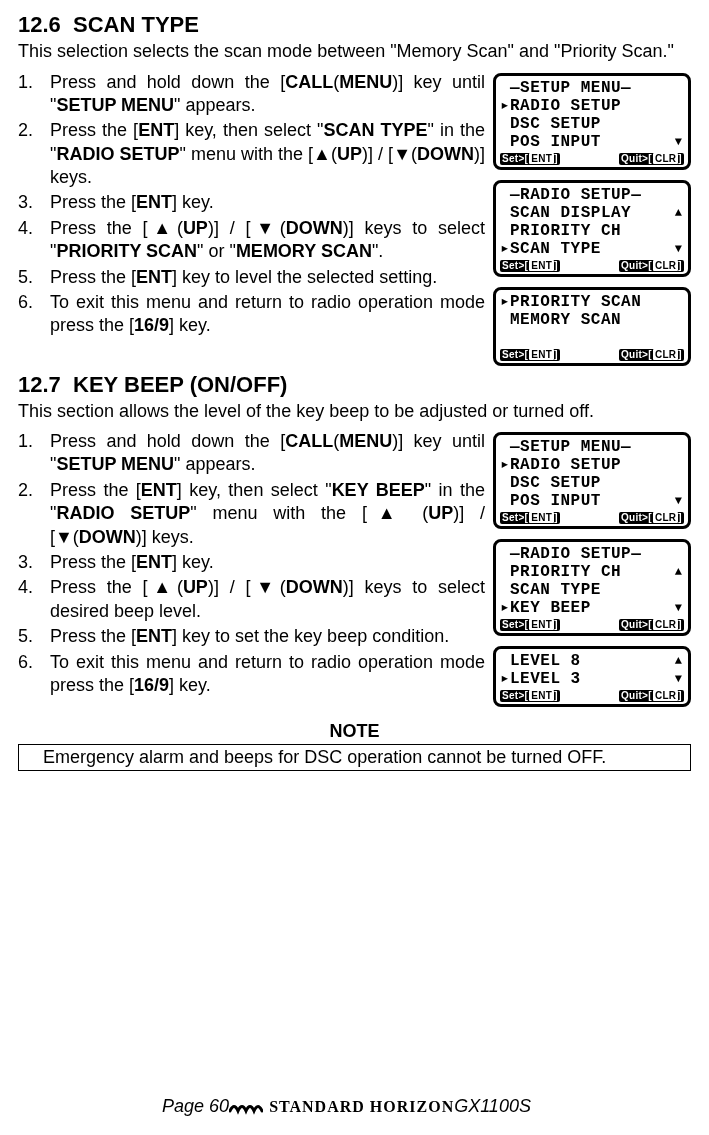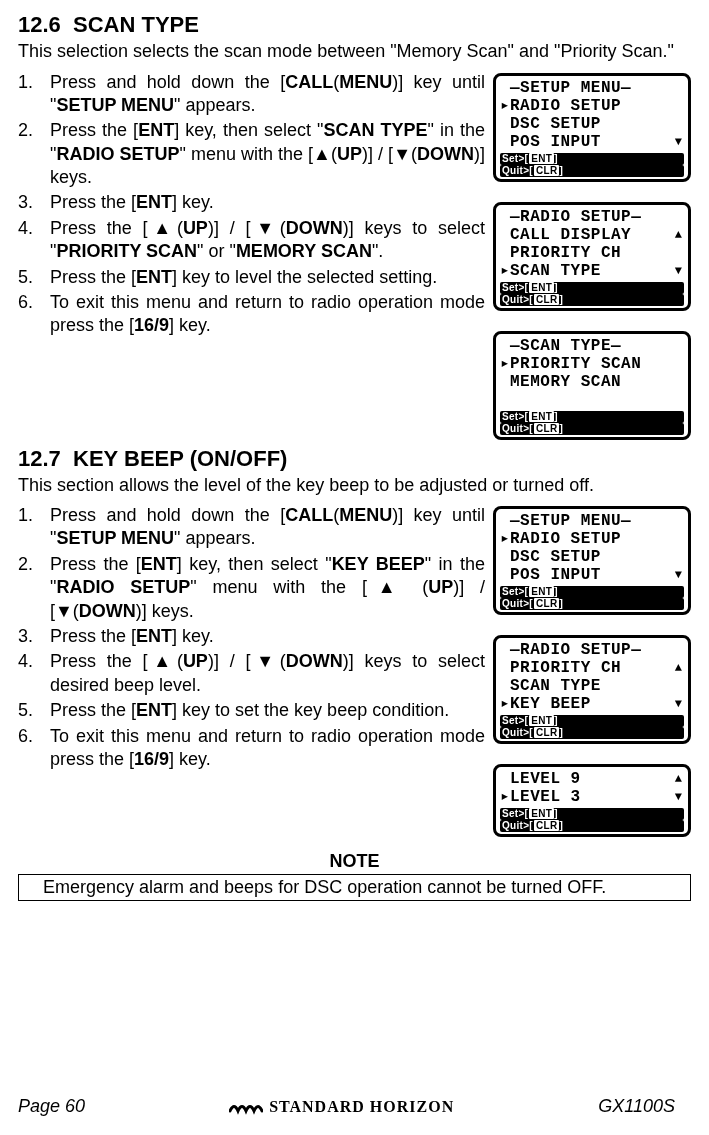--- a/index.html
+++ b/index.html
@@ -26,21 +26,21 @@
     display: flex;
     gap: 8px;
   }
   .instruction-col {
     flex: 1;
   }
   .screens-col {
     width: 198px;
     display: flex;
     flex-direction: column;
-    gap: 20px;
+    gap: 10px;
     padding-top: 2px;
   }
   ol.steps {
     list-style: none;
     counter-reset: step;
     font-size: 18px;
     line-height: 1.3;
   }
   ol.steps > li {
     counter-increment: step;
@@ -86,21 +86,20 @@
   }
   .screen .side-arrow {
     position: absolute;
     right: 2px;
     font-size: 12px;
   }
   .screen .footer {
     display: flex;
     justify-content: space-between;
     margin-top: 2px;
-    flex-direction: column;
   }
   .pill {
     background: #000;
     color: #fff;
     font-size: 10px;
     padding: 1px 2px;
     border-radius: 2px;
     font-weight: bold;
     letter-spacing: 0.3px;
     font-family: Arial, sans-serif;
@@ -127,21 +126,21 @@
   }
 
   
   .page-footer {
     position: absolute;
     bottom: 18px;
     left: 18px;
     right: 34px;
     display: flex;
     align-items: center;
-    justify-content: space-between;
+    justify-content: center;
     font-size: 18px;
     margin-top: 24px;
   }
   .page-footer .pageno { font-style: italic; }
   .page-footer .model { font-style: italic; font-weight: normal; }
   .brand {
     display: flex;
     align-items: center;
     gap: 6px;
     font-weight: bold;
@@ -208,43 +207,39 @@
       </div>
     </div>
 
     <div class="screen">
       <div class="row">
           <span class="pointer"></span>
           <span class="txt">—RADIO SETUP—</span>
         </div>
       <div class="row">
           <span class="pointer"></span>
-          <span class="txt">CALL DISPLAY</span>
+          <span class="txt">SCAN DISPLAY</span>
           <span class="side-arrow">▲</span>
         </div>
       <div class="row">
           <span class="pointer"></span>
           <span class="txt">PRIORITY CH</span>
         </div>
       <div class="row">
           <span class="pointer">▸</span>
           <span class="txt">SCAN TYPE</span>
           <span class="side-arrow">▼</span>
         </div>
       <div class="footer">
         <span class="pill"><span>Set&gt;</span>[<span class="boxed">ENT</span>]</span>
         <span class="pill"><span>Quit&gt;</span>[<span class="boxed">CLR</span>]</span>
       </div>
     </div>
 
     <div class="screen">
-      <div class="row">
-          <span class="pointer"></span>
-          <span class="txt">—SCAN TYPE—</span>
-        </div>
       <div class="row">
           <span class="pointer">▸</span>
           <span class="txt">PRIORITY SCAN</span>
         </div>
       <div class="row">
           <span class="pointer"></span>
           <span class="txt">MEMORY SCAN</span>
         </div>
       <div class="row">
           <span class="pointer"></span>
@@ -333,21 +328,21 @@
         </div>
       <div class="footer">
         <span class="pill"><span>Set&gt;</span>[<span class="boxed">ENT</span>]</span>
         <span class="pill"><span>Quit&gt;</span>[<span class="boxed">CLR</span>]</span>
       </div>
     </div>
 
     <div class="screen">
       <div class="row">
           <span class="pointer"></span>
-          <span class="txt">LEVEL 9</span>
+          <span class="txt">LEVEL 8</span>
           <span class="side-arrow">▲</span>
         </div>
       <div class="row">
           <span class="pointer">▸</span>
           <span class="txt">LEVEL 3</span>
           <span class="side-arrow">▼</span>
         </div>
       <div class="footer">
         <span class="pill"><span>Set&gt;</span>[<span class="boxed">ENT</span>]</span>
         <span class="pill"><span>Quit&gt;</span>[<span class="boxed">CLR</span>]</span>

